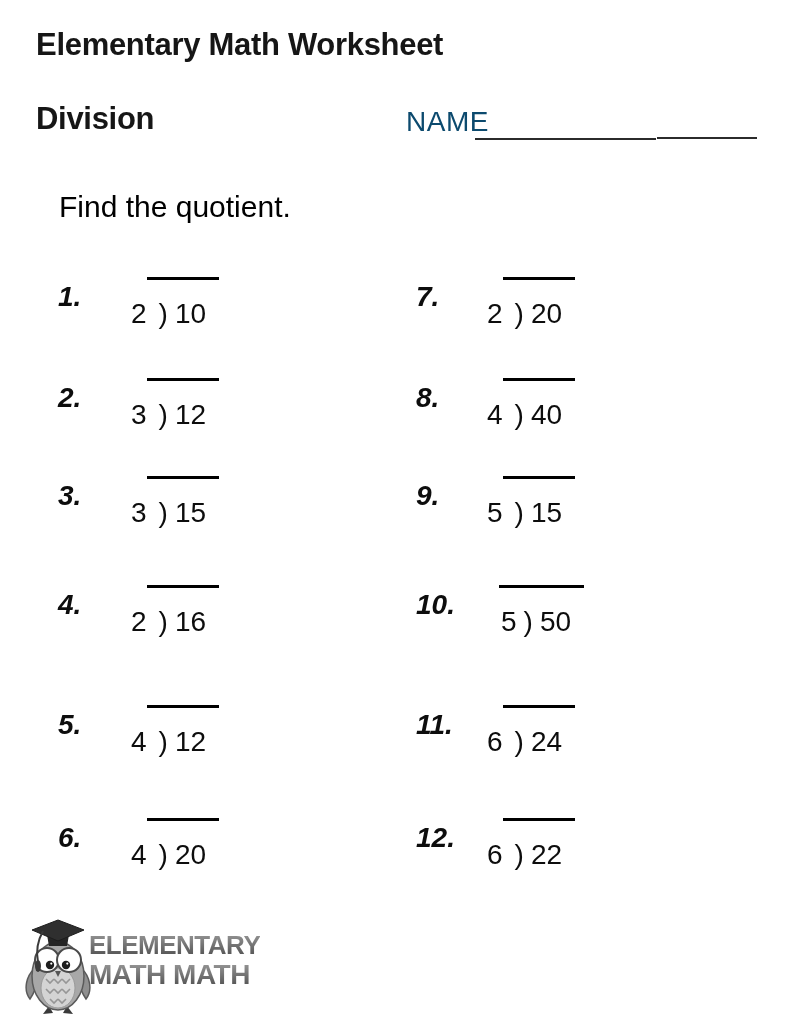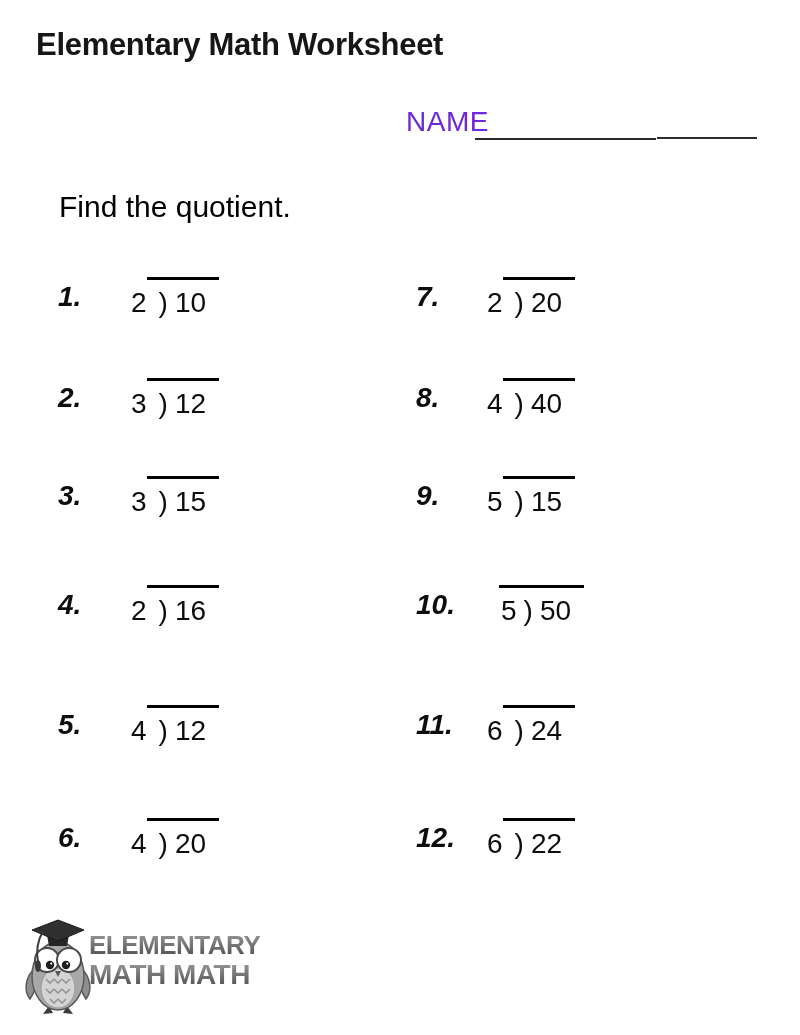--- a/index.html
+++ b/index.html
@@ -6,31 +6,31 @@
   .page {
     position:relative; width:800px; height:1035px; background:#ffffff;
     font-family:"Liberation Sans", sans-serif; color:#111111; overflow:hidden;
   }
 
   
   .hdr { position:absolute; left:36px; letter-spacing:-0.3px; font-weight:600; color:#161616; }
   .hdr1 { top:27px;  font-size:31px; }
   .hdr2 { top:64px;  font-size:31px; }
   .hdr3 { top:101px; font-size:31px; }
-  .name-label { position:absolute; left:406px; top:106px; font-size:28px; font-weight:400; letter-spacing:0.5px; color:#6d28d9; }
+  .name-label { position:absolute; left:406px; top:106px; font-size:28px; font-weight:400; letter-spacing:0.5px; color:#0c4a6e; }
   .name-line  { position:absolute; left:475px; top:138px; width:181px; height:2px; background:#2b2b2b; }
   .name-line2 { position:absolute; left:657px; top:137px; width:100px; height:2px; background:#2b2b2b; }
 
   
   .instruction { position:absolute; left:59px; top:190px; font-size:30px; color:#000000; }
 
   
   .pnum  { position:absolute; font-style:italic; font-weight:bold; font-size:28px; color:#0d0d0d; }
   .pexpr { position:absolute; font-size:28px; color:#0d0d0d; white-space:nowrap; }
-  .ovl   { display:inline-block; border-top:3px solid #000000; padding:7px 13px 0 5px; }
+  .ovl   { display:inline-block; border-top:3px solid #000000; padding:18px 13px 0 5px; }
   .brk   { margin:0 7px; }
   .colL.pnum  { left:58px; }
   .colL.pexpr { left:131px; }
   .colR.pnum  { left:416px; }
   .colR.pexpr { left:487px; }
   .pexpr.shift { left:499px; }
   .shift .ovl { padding-left:2px; }
   .r1.pexpr{top:277px} .r2.pexpr{top:378px} .r3.pexpr{top:476px}
   .r4.pexpr{top:585px} .r5.pexpr{top:705px} .r6.pexpr{top:818px}
   .r1.pnum{top:281px}  .r2.pnum{top:382px}  .r3.pnum{top:480px}
@@ -48,20 +48,21 @@
     }
   }
   .url { position:absolute; left:410px; top:956px; font-size:27px; letter-spacing:-0.3px; color:#141414; }
 </style>
 </head>
 <body>
 
 <div class="page">
 
   <div class="hdr hdr1">Elementary Math Worksheet</div>
+  <div class="hdr hdr3">Division</div>
   <div class="name-label">NAME</div>
   <div class="name-line"></div>
   <div class="name-line2"></div>
 
   <div class="instruction">Find the quotient.</div>
 
   <span class="pnum colL r1">1.</span>
   <span class="pexpr colL r1"><span>2</span><span class="ovl"><span class="brk">)</span><span>10</span></span></span>
 
   <span class="pnum colL r2">2.</span>

